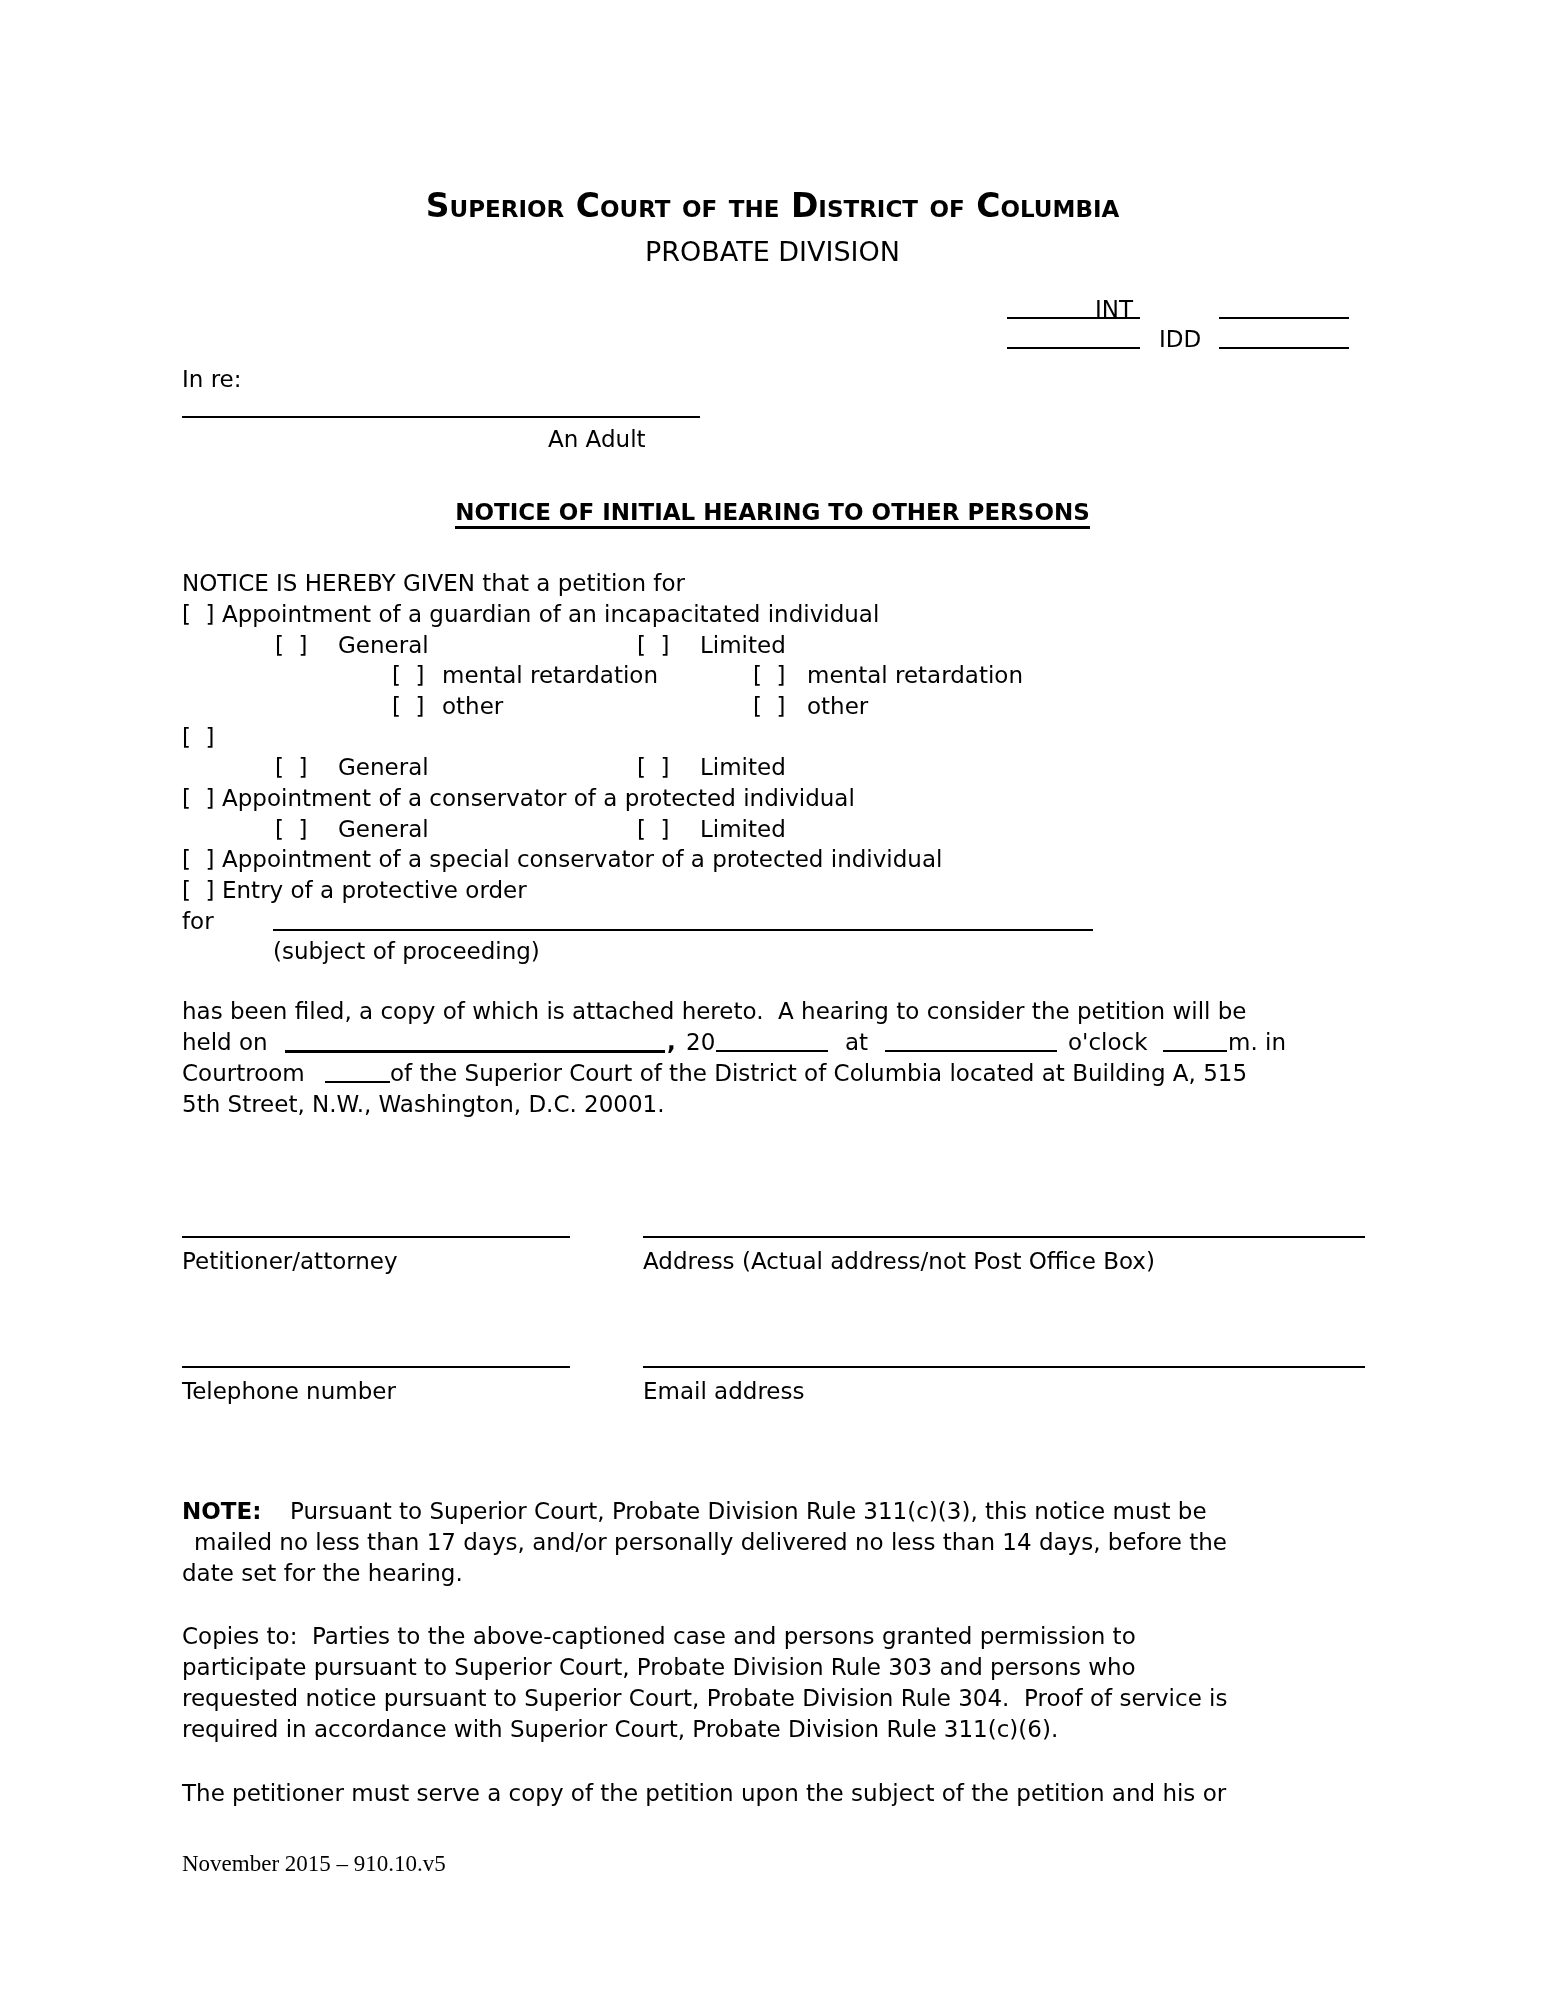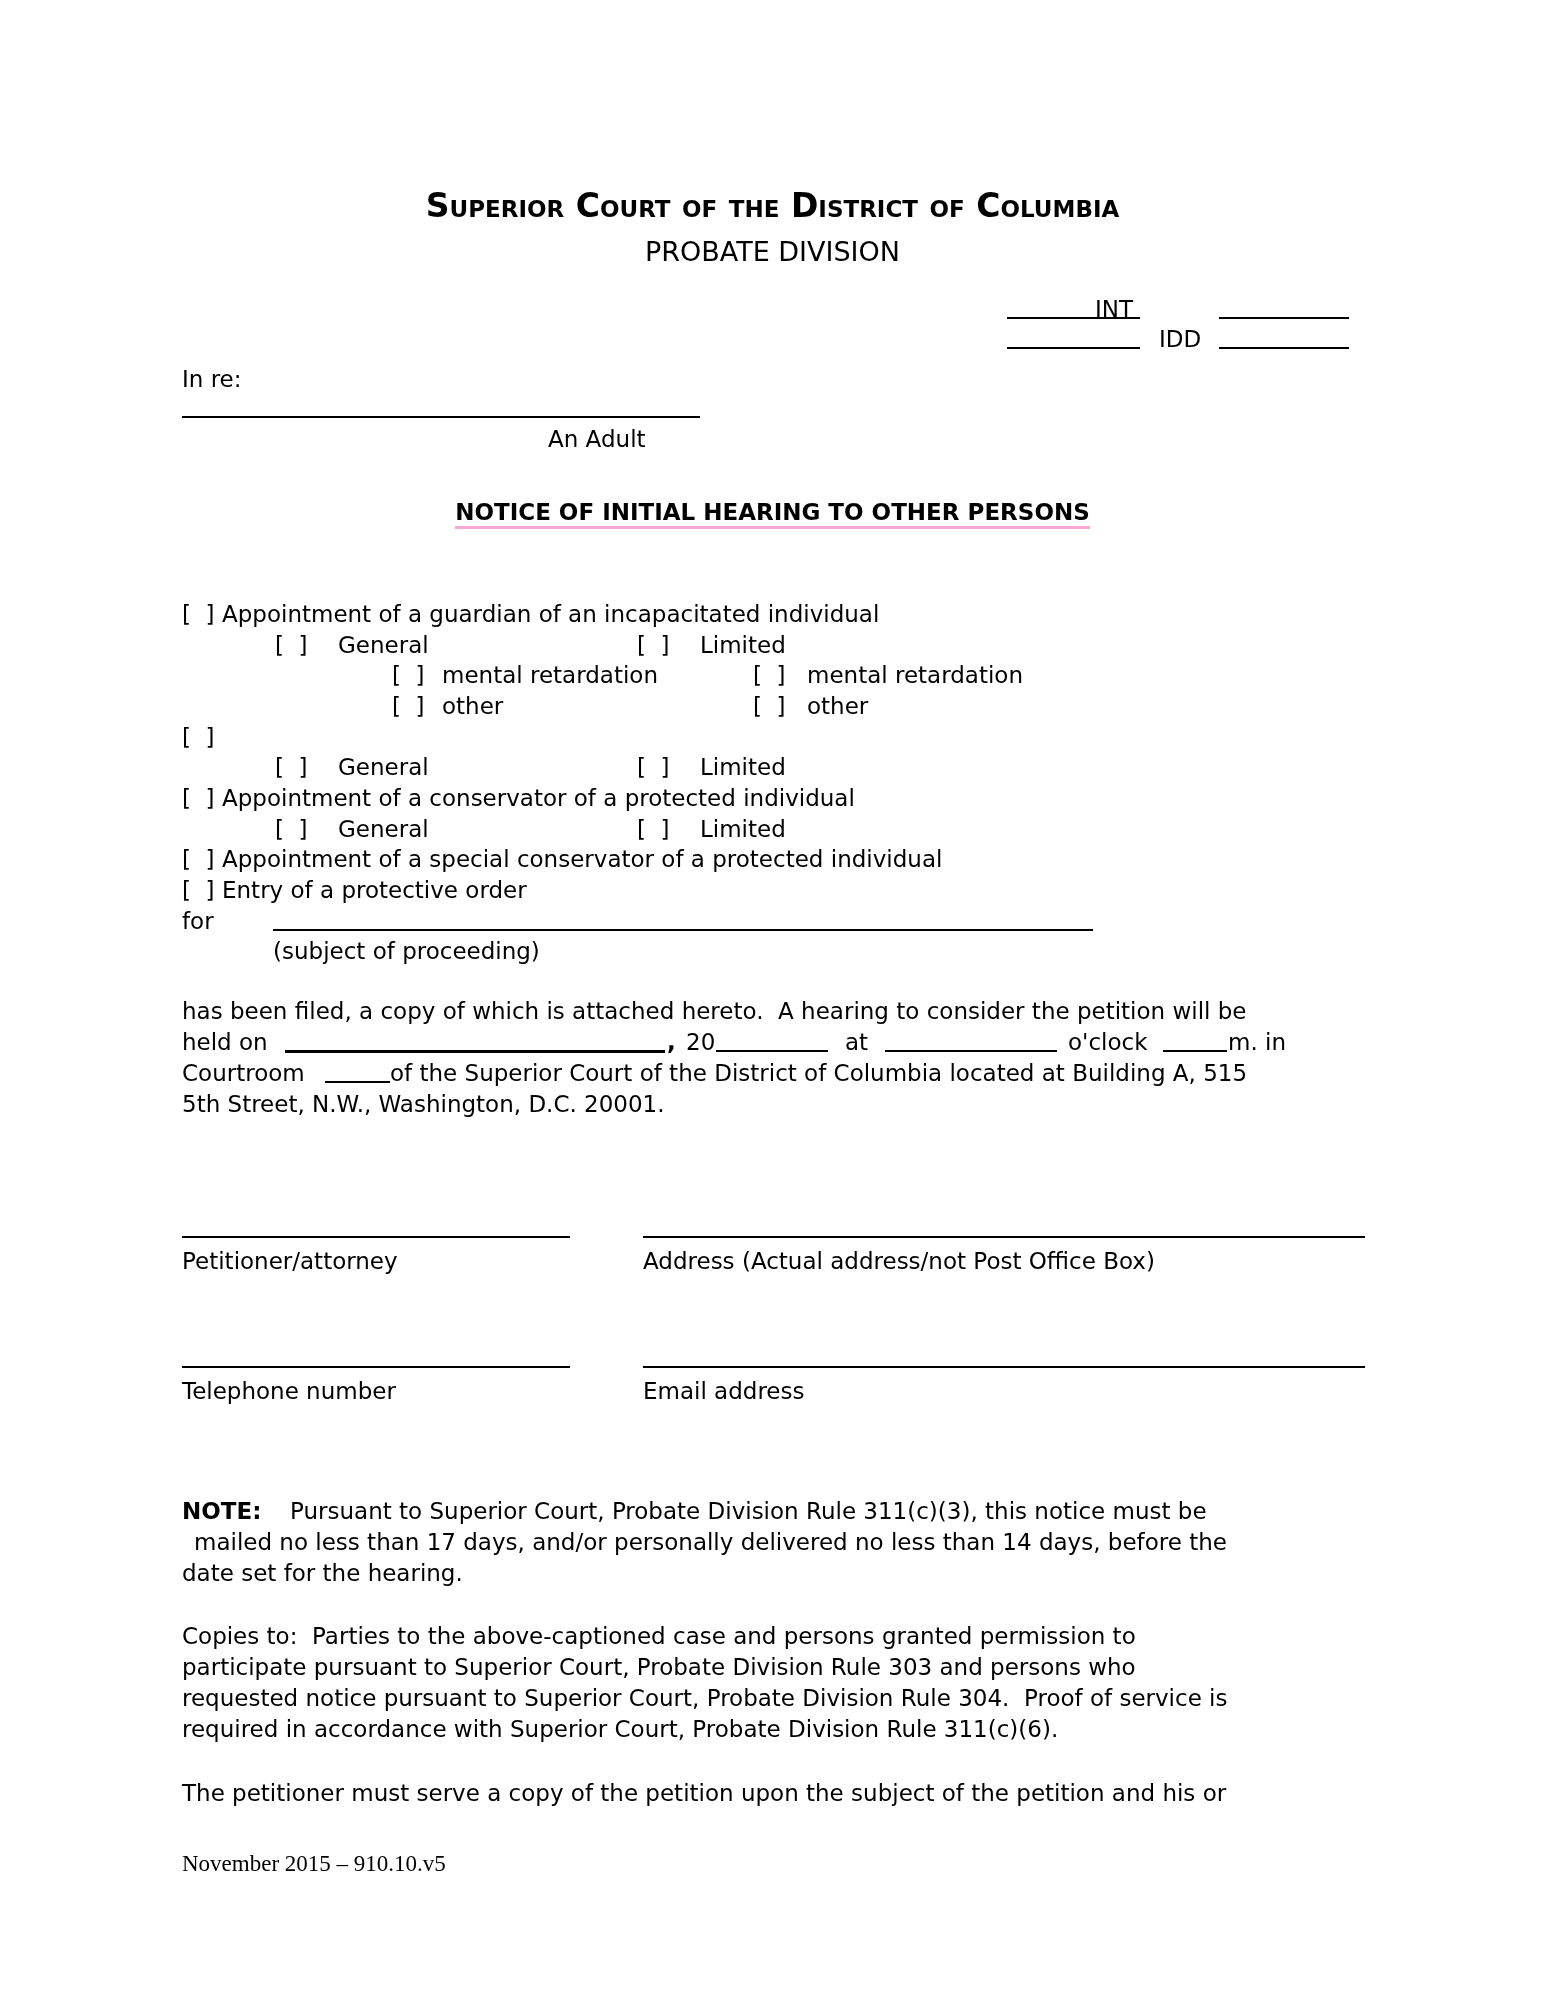--- a/index.html
+++ b/index.html
@@ -9,21 +9,21 @@
     background:#ffffff;
     font-family:"DejaVu Sans","Liberation Sans",sans-serif;
     color:#000000;
     overflow:hidden;
   }
   .abs{position:absolute;white-space:pre;line-height:31px;font-size:23px;}
   .center{left:0;right:0;text-align:center;}
   .title1{top:186px;font-size:33px;font-weight:bold;font-variant:small-caps;line-height:40px;}
   .title2{top:236px;font-size:27px;line-height:32px;}
   .heading{top:497px;font-weight:bold;}
-  .heading span{border-bottom:3px solid #f9a8d4;padding-bottom:1px;}
+  .heading span{border-bottom:3px solid #000000;padding-bottom:1px;}
   .row{position:absolute;left:0;right:0;height:31px;}
   .row .cb,.row .lbl,.row .txt{position:absolute;white-space:pre;font-size:23px;line-height:31px;}
   .bold{font-weight:bold;}
   .fill{position:absolute;height:23px;border-bottom:2px solid #000;}
   .fill.thick{border-bottom-width:3px;}
   .rule{position:absolute;border-top:2px solid #000;height:0;}
   .serif{font-family:"Liberation Serif","DejaVu Serif",serif;font-size:23px;}
 </style>
 </head>
 <body>
@@ -43,20 +43,21 @@
     <span class="txt" style="left:1159px">IDD</span>
     <span class="fill" style="left:1219px;width:130px;top:0"></span>
   </div>
 
   <div class="abs" style="left:182px;top:364px">In re:</div>
   <div class="rule" style="left:182px;top:416px;width:518px"></div>
   <div class="abs" style="left:548px;top:424px">An Adult</div>
 
   <div class="abs center heading"><span>NOTICE OF INITIAL HEARING TO OTHER PERSONS</span></div>
 
+  <div class="abs" style="left:182px;top:568px">NOTICE IS HEREBY GIVEN that a petition for</div>
 
   <div class="row" style="top:599px">
     <span class="cb" style="left:182px">[  ]</span>
     <span class="lbl" style="left:222px">Appointment of a guardian of an incapacitated individual</span>
   </div>
   <div class="row" style="top:630px">
     <span class="cb" style="left:275px">[  ]</span>
     <span class="lbl" style="left:338px">General</span>
     <span class="cb" style="left:637px">[  ]</span>
     <span class="lbl" style="left:700px">Limited</span>

